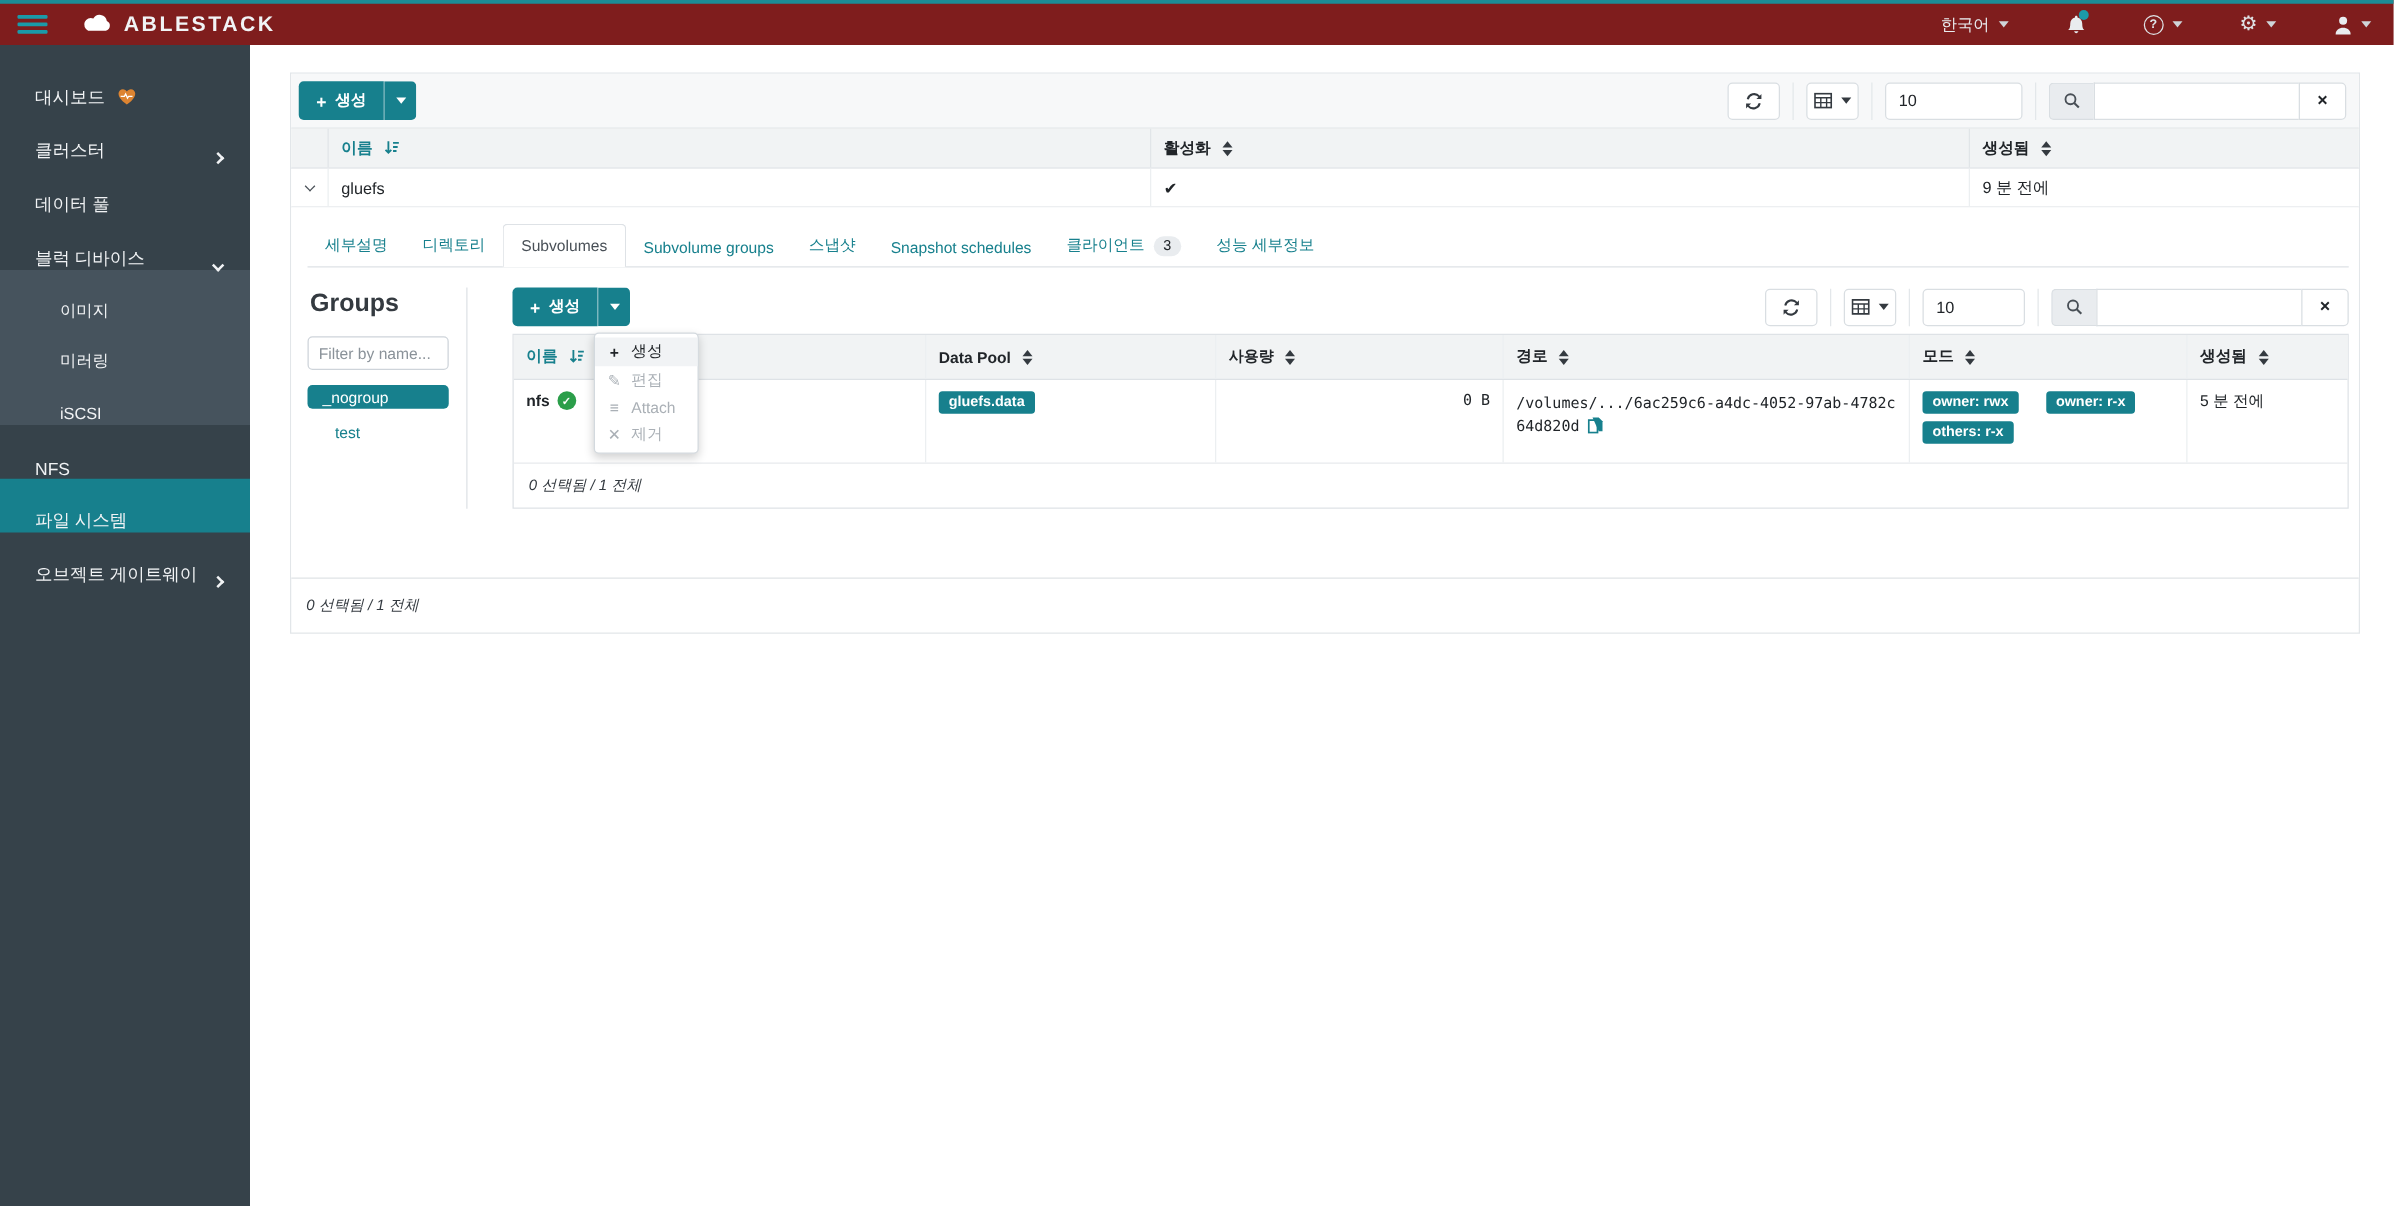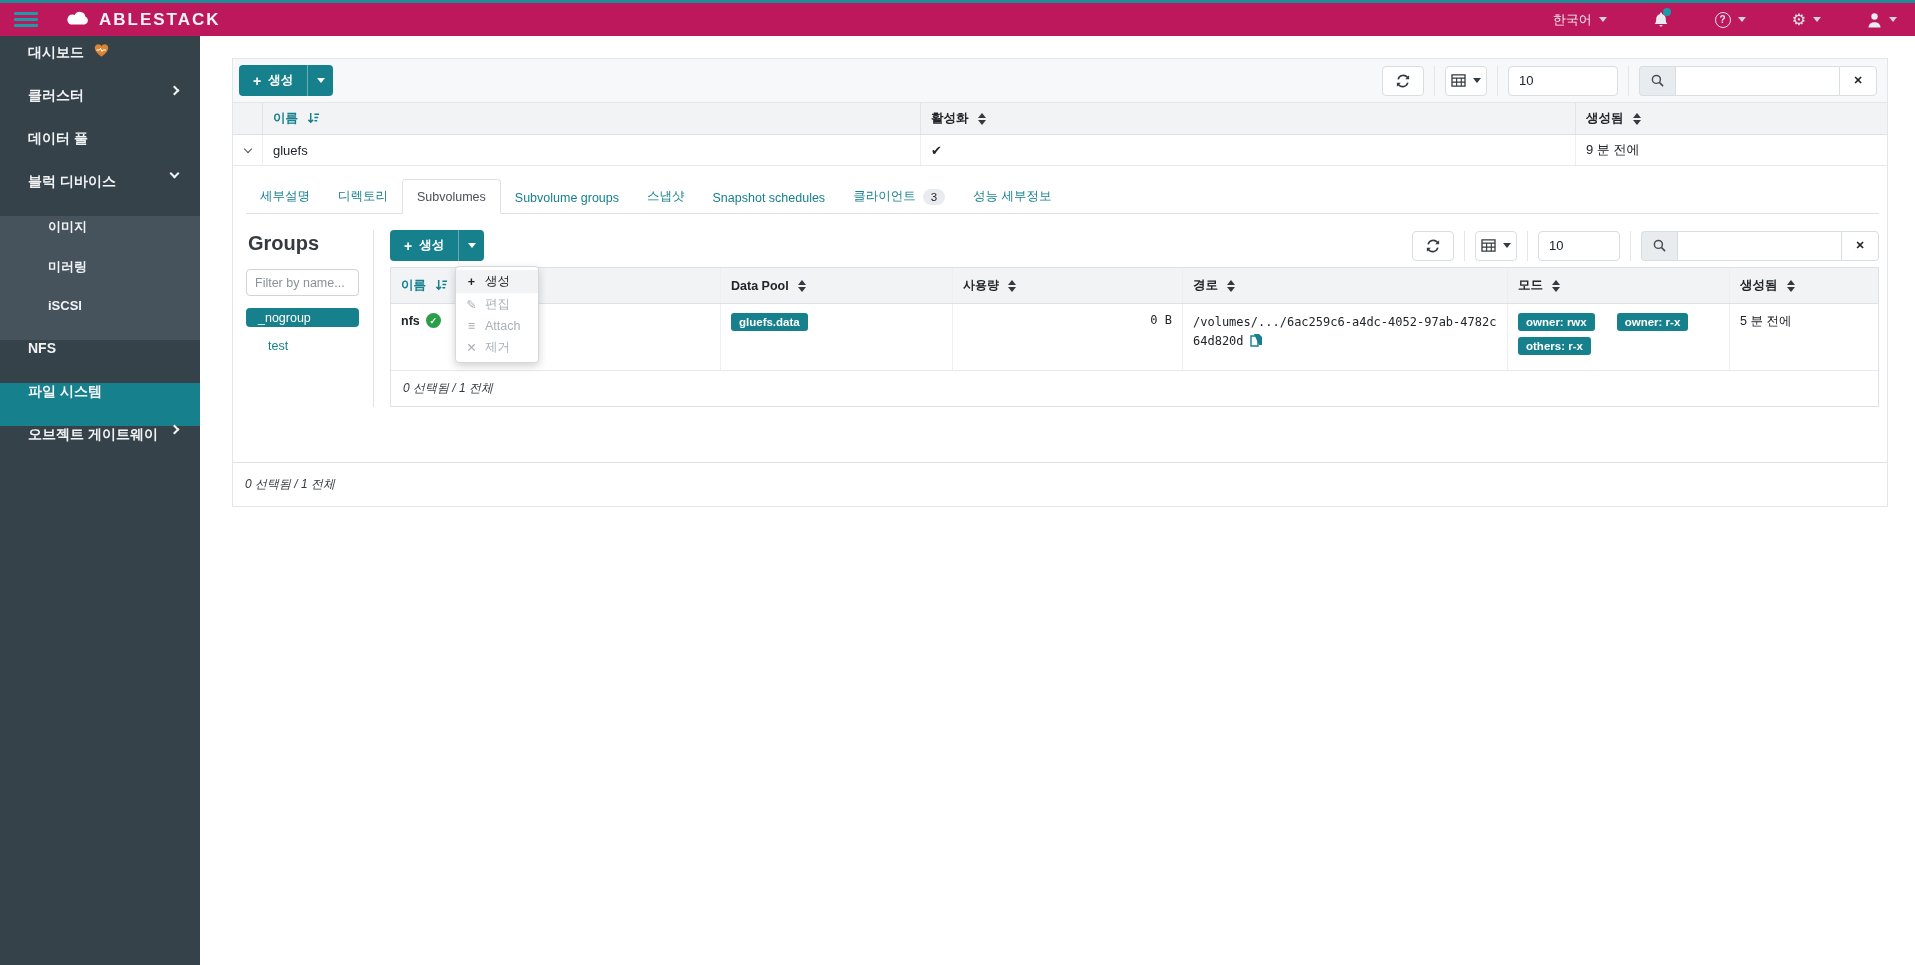--- a/index.html
+++ b/index.html
@@ -1,36 +1,36 @@
 <!DOCTYPE html>
 <html><head>
 <meta charset="utf-8">
 <style>
   * { margin:0; padding:0; box-sizing:border-box; }
   html,body { width:1915px; height:965px; background:#fff; font-family:"Liberation Sans", sans-serif; overflow:hidden; }
   .app { width:1915px; height:965px; display:flex; flex-direction:column; }
 
   
-  .navbar { height:36px; background:#be185d; border-top:3px solid #1d8c96; display:flex; align-items:center; padding:0 18px 0 14px; flex:none; }
+  .navbar { height:36px; background:#7f1d1d; border-top:3px solid #1d8c96; display:flex; align-items:center; padding:0 18px 0 14px; flex:none; }
   .hamburger { display:flex; flex-direction:column; gap:3px; width:24px; cursor:pointer; margin-right:26px; }
   .hamburger span { height:3px; background:#1b9aa8; border-radius:1px; }
   .brand { display:flex; align-items:center; gap:7px; }
   .brand-text { color:#f1f3f5; font-weight:700; font-size:17px; letter-spacing:2px; }
   .nav-right { margin-left:auto; display:flex; align-items:center; gap:46px; color:#e9ecef; }
   .nav-item { display:flex; align-items:center; gap:7px; font-size:13px; cursor:pointer; }
   .caret-lt { width:0; height:0; border-left:4px solid transparent; border-right:4px solid transparent; border-top:5px solid #cfd4d8; }
   .bell-wrap { position:relative; }
   .bell-dot { position:absolute; top:-3px; right:-2px; width:8px; height:8px; border-radius:50%; background:#1b9aa8; }
   .qmark { width:16px; height:16px; border:1.6px solid #dfe3e6; border-radius:50%; color:#dfe3e6; font-size:10px; display:flex; align-items:center; justify-content:center; font-weight:700; }
   .gear-glyph { font-size:16px; color:#dfe3e6; line-height:1; }
 
   
   .layout { flex:1; display:flex; min-height:0; }
   .sidebar { width:200px; background:#36424a; flex:none; color:#f1f3f5; padding-top:8px; }
-  .side-item { height:43px; display:flex; align-items:flex-start; padding:0 22px 0 28px; font-size:14px; cursor:pointer;font-weight:bold; }
+  .side-item { height:43px; display:flex; align-items:flex-end; padding:0 22px 0 28px; font-size:14px; cursor:pointer; }
   .side-item .chev { margin-left:auto; }
   .side-sub { background:#46535d; padding:2px 0; }
   .side-sub .side-item { height:40px; padding-left:48px; font-size:13px; }
   .side-item.active { background:#17808d; }
   .chev { display:inline-block; width:7px; height:7px; border-right:2px solid #f1f3f5; border-bottom:2px solid #f1f3f5; }
   .chev.right { transform:rotate(-45deg); }
   .chev.down { transform:rotate(45deg); margin-top:-3px; }
   .heart { margin-left:10px; }
 
   
@@ -76,21 +76,21 @@
   .col-enabled { width:655px; flex:none; }
   .col-created { flex:1; }
   .chev-dark { display:inline-block; width:6px; height:6px; border-right:1.6px solid #495057; border-bottom:1.6px solid #495057; transform:rotate(45deg); margin-top:-3px; }
 
   
   .detail { padding:13px 8px 55px 13px; border-bottom:1px solid #dfe3e6; background:#fff; }
   .tabs { display:flex; border-bottom:1px solid #dee2e6; }
   .tab { padding:9px 14px; font-size:12.5px; color:#17808d; cursor:pointer; margin-bottom:-1px; display:flex; align-items:flex-end; gap:7px; }
   .tab.active { color:#495057; background:#fff; border:1px solid #dee2e6; border-bottom:1px solid #fff; border-radius:4px 4px 0 0; }
   .tab-badge { background:#e9ecef; color:#212529; border-radius:9px; font-size:11.5px; padding:2px 8px; font-weight:400; }
-  .tab-body { display:flex; margin-top:16px; }
+  .tab-body { display:flex; margin-top:16px;gap:20px; }
 
   .groups { width:128px; flex:none; border-right:1px solid #dee2e6; padding-right:14px; }
   .groups h3 { font-size:20px; color:#343a40; margin:2px 0 14px 2px; }
   .filter-input { width:100%; height:27px; border:1px solid #ced4da; border-radius:4px; padding:0 8px; font-size:12.5px; font-family:inherit; color:#495057; }
   .group-pill { width:100%; height:19px; background:#17808d; color:#fff; border:none; border-radius:4px; font-size:12.5px; font-family:inherit; text-align:left; padding:0 12px; margin-top:12px; cursor:pointer; }
   .group-link { display:block; color:#17808d; font-size:12.5px; margin:12px 0 0 22px; cursor:pointer; text-decoration:none; }
 
   .subvol { flex:1; margin-left:16px; position:relative; min-width:0; }
   .sub-toolbar { display:flex; align-items:center; margin-bottom:6px; position:relative; }
   .sv-box { border:1px solid #dee2e6; }

